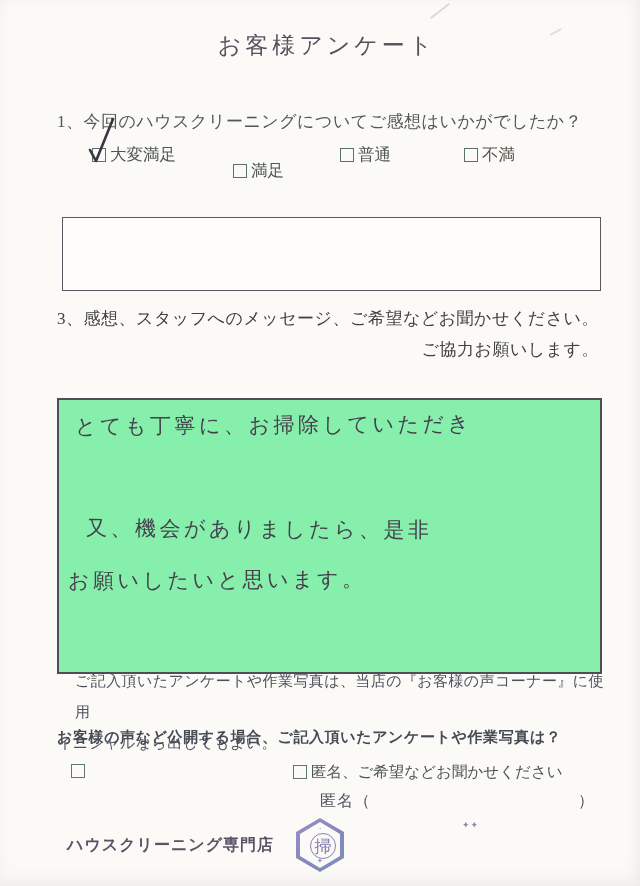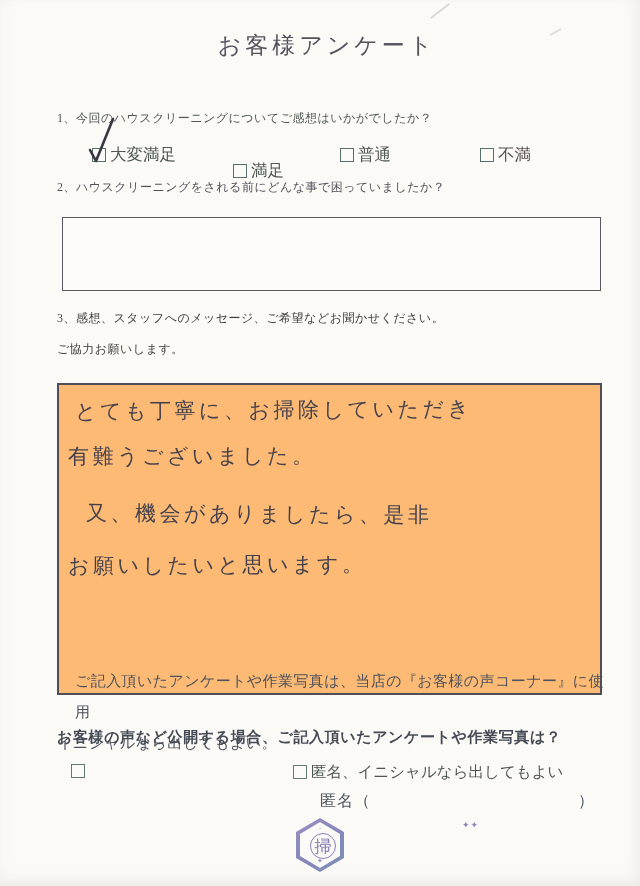--- a/index.html
+++ b/index.html
@@ -29,55 +29,55 @@
     padding-left: 14px;
     text-align: center;
     font-family: "Liberation Sans", sans-serif;
     font-size: 23px; font-weight: 500;
     letter-spacing: 4px; color: #56515d;
   }
 
   
   .qlabel {
     position: absolute;
-    font-size: 12px; letter-spacing: 0.5px; color: #51505a;
+    font-size: 17px; letter-spacing: 0.5px; color: #51505a; text-align: right;
   }
   .q1-label { left: 57px; top: 110px; color: #4f5854; }
   .q2-label { left: 57px; top: 179px; color: #545058; }
   .q3-label { left: 57px; top: 303px; line-height: 31px; color: #404040; }
   .q3-label span { display: block; }
 
   
   .optrow { position: absolute; left: 0; top: 0; width: 100%; }
   .opt { position: absolute; white-space: nowrap; font-size: 16.5px; color: #4f5850; }
   .cbx {
     display: inline-block; width: 14px; height: 14px;
     border: 1.6px solid #56706a; vertical-align: -2px; margin-right: 4px;
     background: transparent;
   }
   .q1-row .opt1 { left: 92px;  top: 144px; }
   .q1-row .opt2 { left: 233px; top: 160px; }
   .q1-row .opt3 { left: 340px; top: 144px; }
-  .q1-row .opt4 { left: 444px; top: 144px; color: #5a524f; padding-left: 36px; }
+  .q1-row .opt4 { left: 428px; top: 144px; color: #5a524f; padding-left: 36px; }
 
   .checkmark {
     position: absolute; left: 85px; top: 116px;
     width: 32px; height: 48px; pointer-events: none;
   }
 
   
   .q2-box {
     position: absolute; left: 62px; top: 217px;
     width: 539px; height: 74px;
     border: 1.6px solid #5a5761; background: #fdfcfa;
   }
   .q3-box {
-    position: absolute; left: 57px; top: 383px;
-    width: 545px; height: 312px;
-    border: 2px solid #504d57; background: #fdba74;
+    position: absolute; left: 57px; top: 398px;
+    width: 545px; height: 276px;
+    border: 2px solid #504d57; background: #86efac;
   }
 
   
   .hand {
     position: absolute;
     font-family: "DejaVu Sans", sans-serif;
     font-size: 21px; letter-spacing: 3.5px; color: #45414c;
     white-space: nowrap;
   }
   .hand1 { left: 16px; top: 11px;  transform: rotate(-0.4deg); }
@@ -171,52 +171,51 @@
       <span class="cbx"></span><span>普通</span>
     </span>
     <span class="opt opt4">
       <span class="cbx"></span><span>不満</span>
     </span>
     <svg class="checkmark" viewBox="0 0 32 48">
       <polyline points="5,34 11,45 28,3" fill="none" stroke="#3a3642" stroke-width="2.6" stroke-linecap="round" stroke-linejoin="round"></polyline>
     </svg>
   </div>
 
-  <div class="qlabel q2-label">2、ハウスクリーニングをされる前にどんな事で困っていましたか？</div>
   <div class="q2-box"></div>
 
   <div class="qlabel q3-label">
     <span>3、感想、スタッフへのメッセージ、ご希望などお聞かせください。</span>
     <span>ご協力お願いします。</span>
   </div>
   <div class="q3-box">
     <span class="hand hand1">とても丁寧に、お掃除していただき</span>
-    <span class="hand hand2">有難うございました。</span>
     <span class="hand hand3">又、機会がありましたら、是非</span>
     <span class="hand hand4">お願いしたいと思います。</span>
   </div>
 
   <div class="notice">
     <span class="l1">ご記入頂いたアンケートや作業写真は、当店の『お客様の声コーナー』に使用</span>
     <span class="l2">イニシャルなら出してもよい。</span>
   </div>
   <div class="publish-q">お客様の声など公開する場合、ご記入頂いたアンケートや作業写真は？</div>
 
   <div class="optrow consent-row">
     <span class="opt optA">
       <span class="cbx"></span>
     </span>
     <span class="opt optB">
-      <span class="cbx"></span><span>匿名、イニシャルなら出してもよい</span>
+      <span class="cbx"></span><span>匿名、ご希望などお聞かせください</span>
     </span>
   </div>
 
   <div class="anon-line">匿名（</div>
   <div class="anon-close">）</div>
 
+  <div class="shop-type">ハウスクリーニング専門店</div>
   <div class="badge">
     <div class="hex-outer"></div>
     <div class="hex-inner">
       <span class="badge-dot top">・</span>
       <div class="badge-circle">
         <span class="badge-char">掃</span>
       </div>
       <span class="badge-dot bottom">✦</span>
     </div>
   </div>

